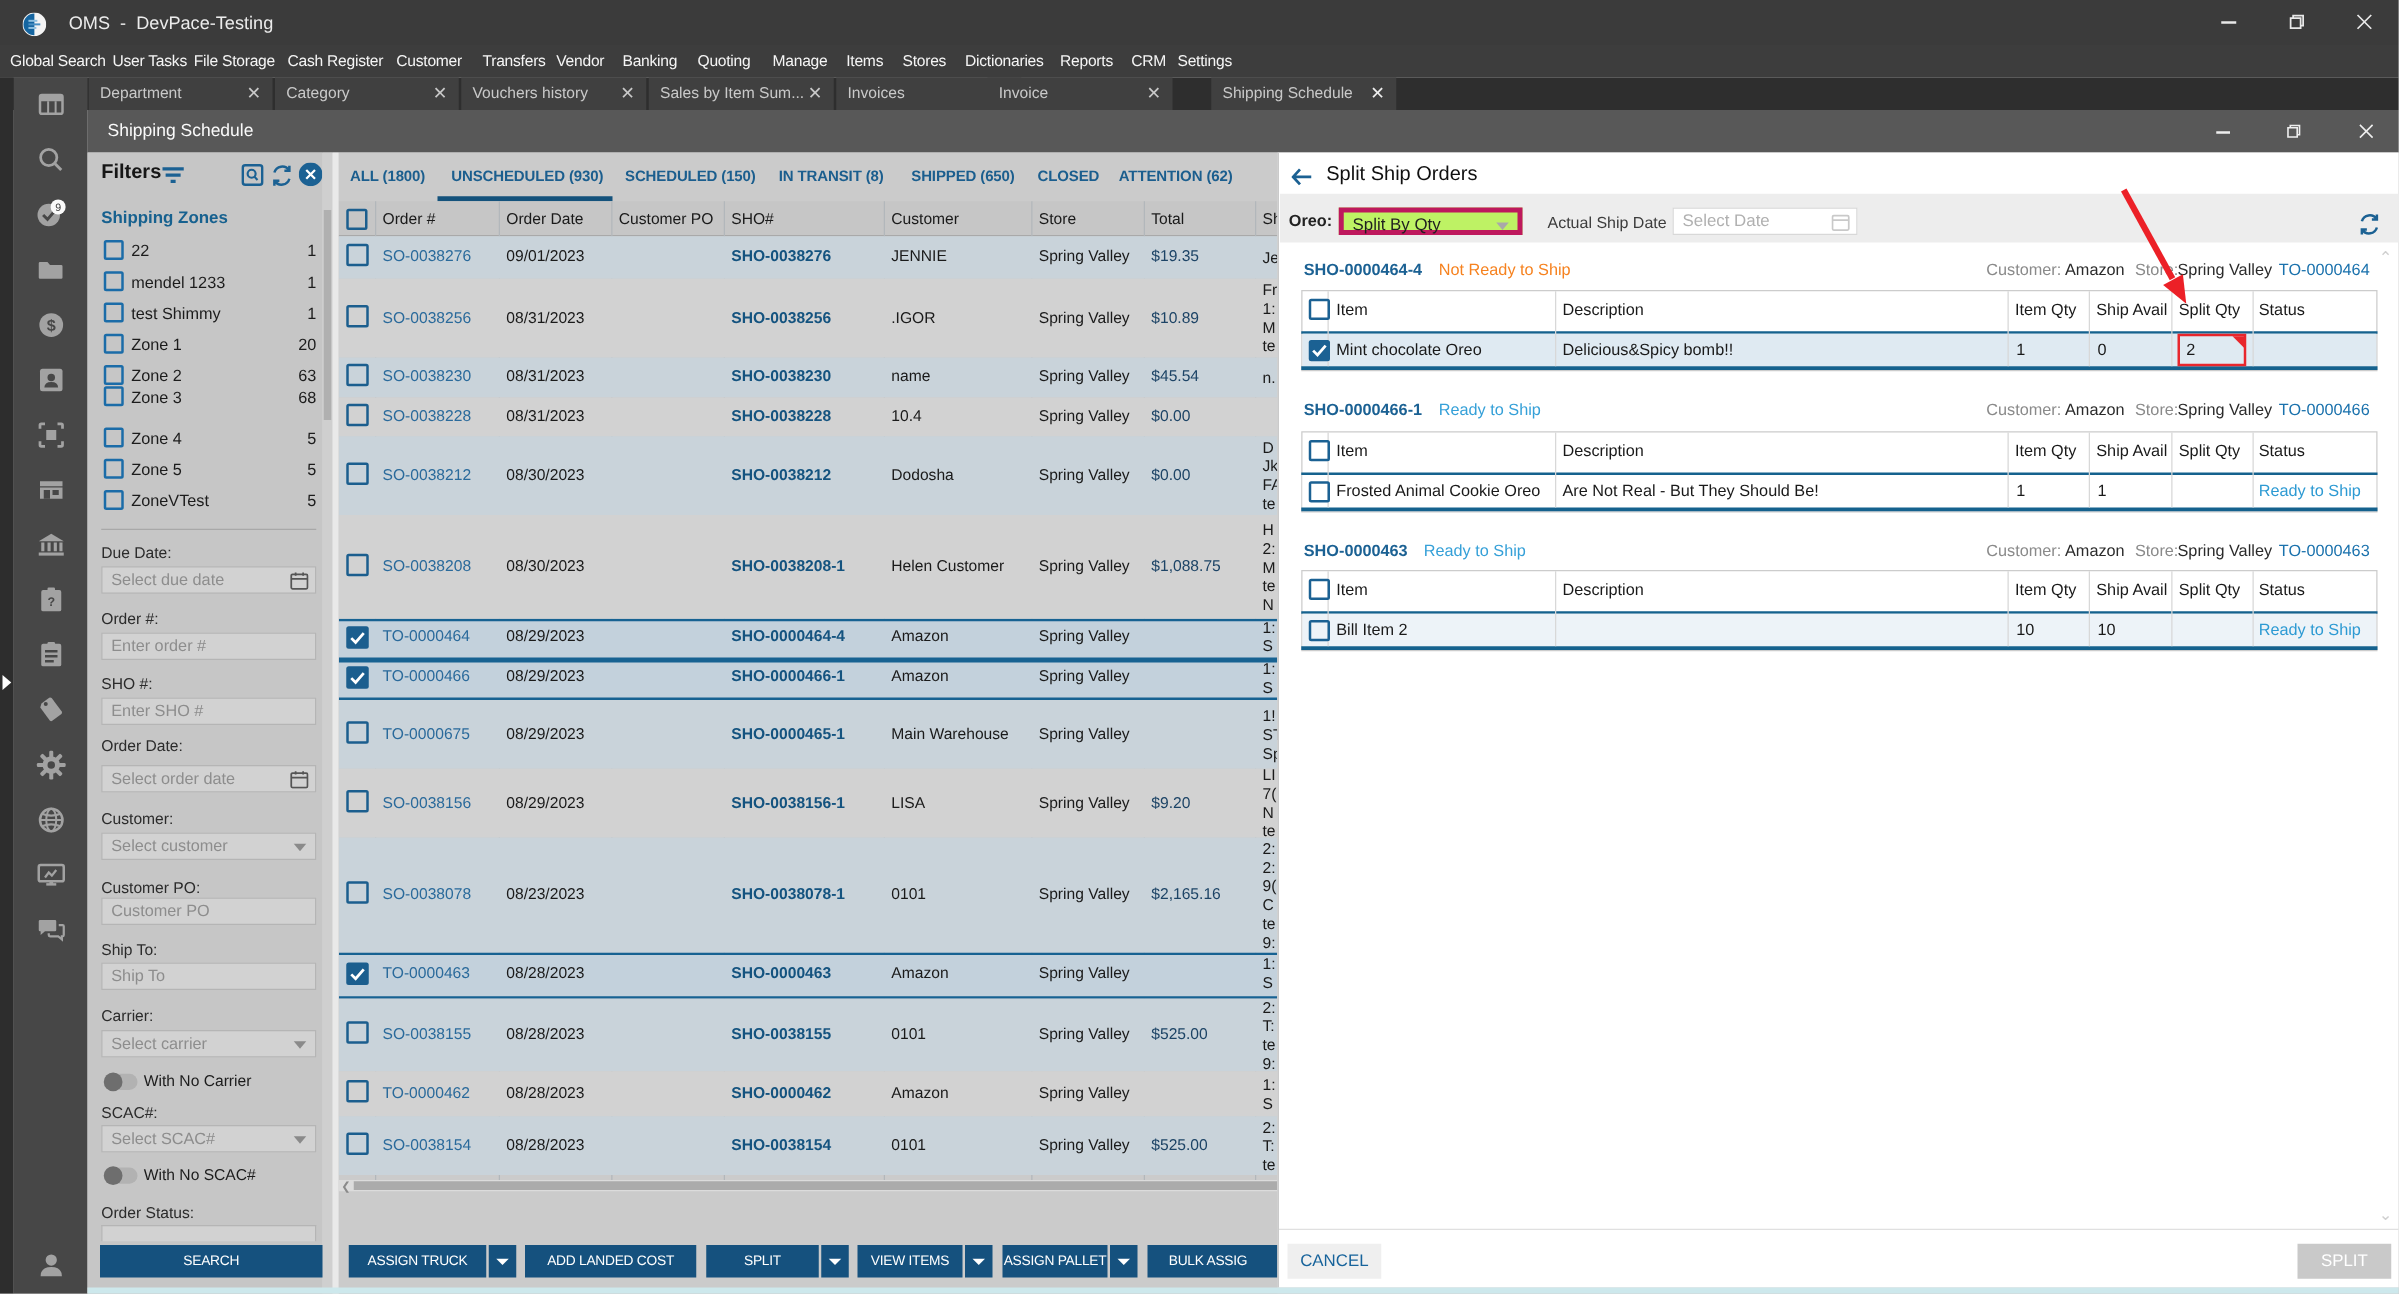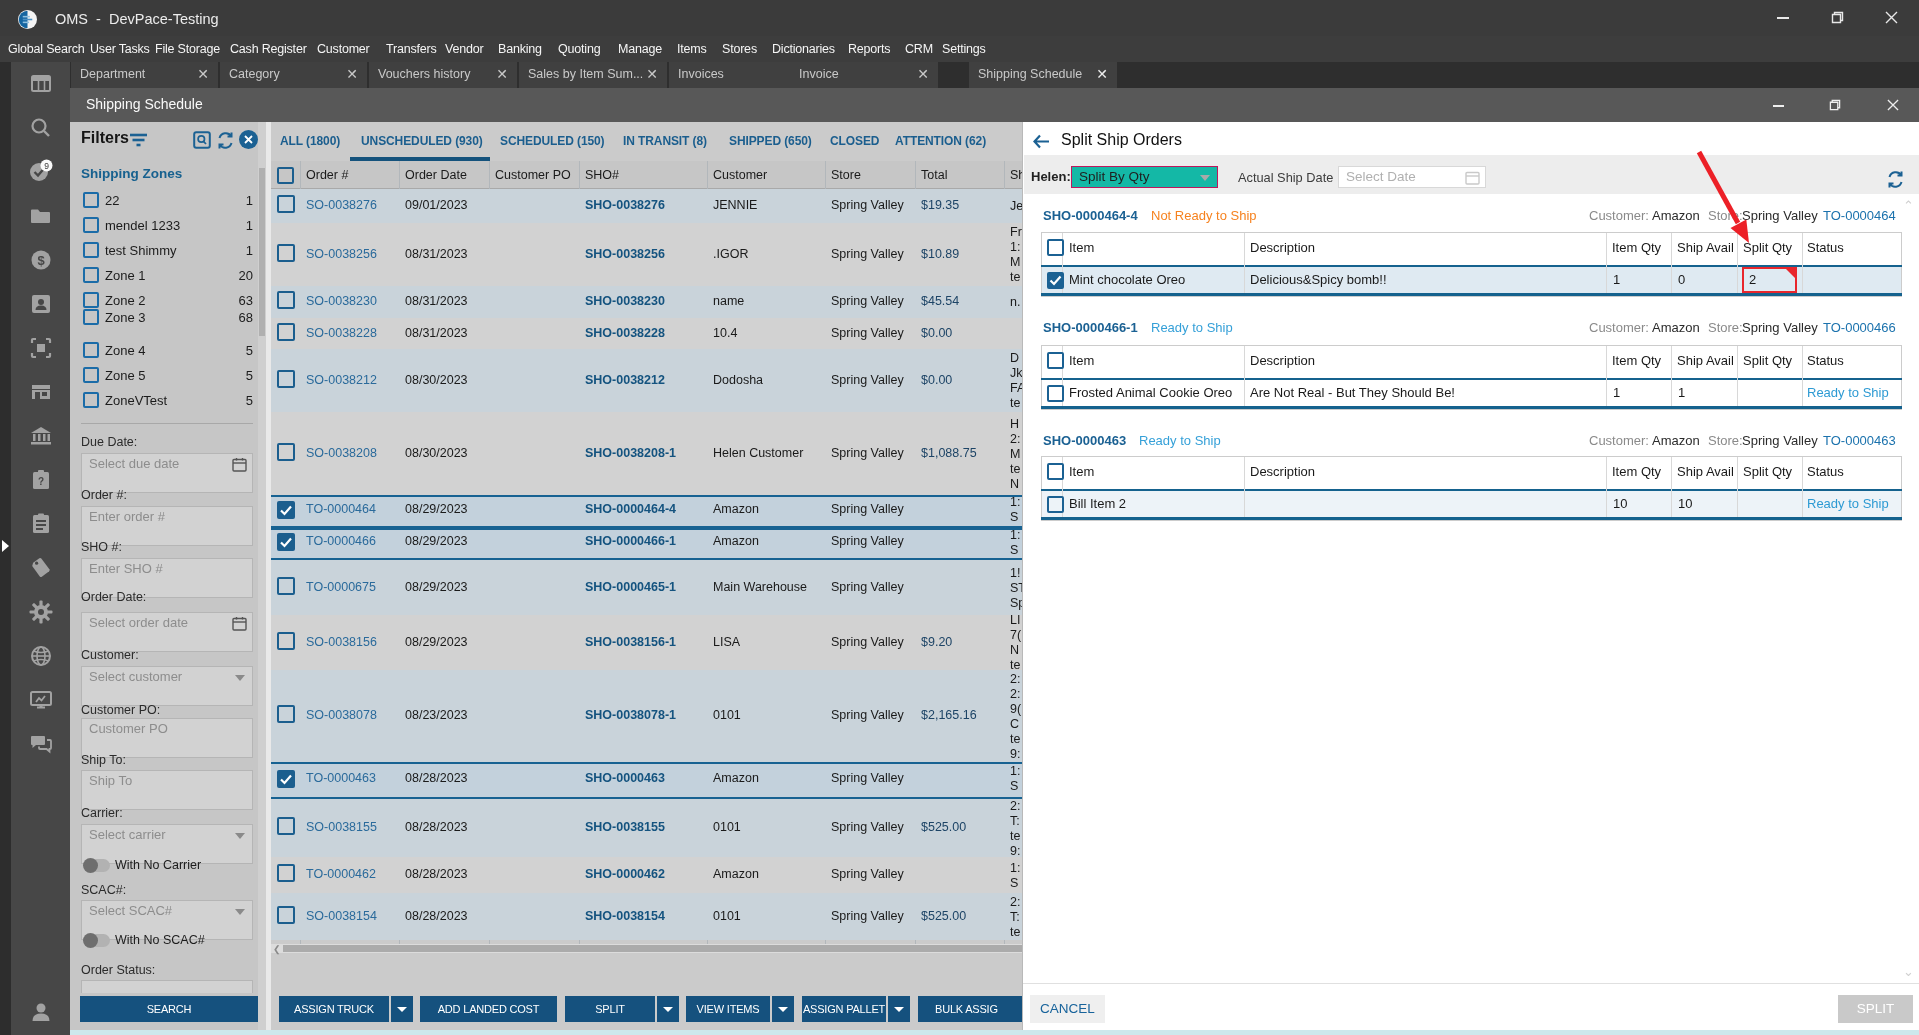--- a/index.html
+++ b/index.html
@@ -16,21 +16,21 @@
 .dtab .x { position:absolute; right:9px; top:5px; font-size:14px; line-height:15px; }
 #winheader { left:70px; top:88px; width:1849px; height:34px; background:#585858; }
 #winheader .ttl { position:absolute; left:16px; top:8px; font-size:14px; color:#fafafa; }
 .winctl { position:absolute; }
 #leftstrip { left:0; top:62px; width:11px; height:973px; background:#2d2d2d; }
 #sidebar { left:11px; top:62px; width:59px; height:973px; background:#474747; }
 #filters { left:70px; top:122px; width:188px; height:913px; background:#c6c6c6; overflow:hidden; }
 #fscroll { left:258px; top:122px; width:8px; height:913px; background:#cfcfcf; }
 #whitegap { left:266px; top:122px; width:5px; height:913px; background:#e9e9e9; }
 .flabel { position:absolute; left:11px; font-size:12.5px; color:#2b2b2b; }
-.finput { position:absolute; left:11px; width:172px; height:40px; background:#d2d2d2; border:1px solid #b5b5b5; font-size:13px; color:#8d8d8d; line-height:20px; padding-left:7px; white-space:nowrap; overflow:hidden; }
+.finput { position:absolute; left:11px; width:172px; height:22px; background:#d2d2d2; border:1px solid #b5b5b5; font-size:13px; color:#8d8d8d; line-height:20px; padding-left:7px; white-space:nowrap; overflow:hidden; }
 .fzrow { position:absolute; left:11px; width:172px; height:25px;text-align:center; }
 .fzrow .cb { position:absolute; left:2px; top:3px; width:16px; height:16px; border:2px solid #1b6ca8; border-radius:2px; }
 .fzrow .zl { position:absolute; left:24px; top:4px; font-size:13px; color:#1c1c1c; white-space:nowrap; }
 .fzrow .zc { position:absolute; right:0px; top:4px; font-size:13px; color:#1c1c1c; }
 .ddarr { position:absolute; right:7px; top:8px; width:0; height:0; border-left:5px solid transparent; border-right:5px solid transparent; border-top:6px solid #8a8a8a; }
 .toggle { position:absolute; left:14px; width:26px; height:13px; background:#b2b2b2; border-radius:7px; }
 .toggle .knob { position:absolute; left:-1px; top:-1px; width:15px; height:15px; background:#6e6e6e; border-radius:50%; }
 .tlabel { position:absolute; left:45px; font-size:12.5px; color:#1c1c1c; }
 #mainarea { left:271px; top:122px; width:751px; height:913px; background:#cbcbcb; overflow:hidden; }
 .ltab { position:absolute; top:12px; font-size:12px; font-weight:bold; letter-spacing:-0.1px; color:#1b5e8e; white-space:nowrap; }
@@ -592,22 +592,22 @@
   </div>
 <div class="bdd" style="left:888px">
     <b></b>
   </div>
 <div class="abs" id="overlay">
   <svg class="ov" style="left:10px;top:12px" width="17" height="15" viewBox="0 0 17 15">
       <path d="M7 1.5 L1.5 7.5 L7 13.5 M1.5 7.5 H16" stroke="#1b6193" stroke-width="2.2" fill="none"></path>
     </svg>
   <div class="ov" style="left:38px;top:9px;font-size:16px;font-weight:normal;color:#111">Split Ship Orders</div>
   <div class="ov" style="left:1px;top:33px;width:896px;height:39px;background:#ededed"></div>
-  <div class="ov" style="left:8px;top:47px;font-size:13px;font-weight:600;color:#222">Helen:</div>
-  <div class="ov" style="left:48px;top:44px;width:147px;height:22px;background:#14b8a6;border:1px solid #be185d;font-size:13.5px;color:#1f1f1f;line-height:20px;padding-left:7px">Split By Qty<div class="ddarr" style="top:8px;border-top-color:#a9a9a9"></div></div>
+  <div class="ov" style="left:8px;top:47px;font-size:13px;font-weight:600;color:#222">Oreo:</div>
+  <div class="ov" style="left:48px;top:44px;width:147px;height:22px;background:#bef264;border:4px solid #be185d;font-size:13.5px;color:#1f1f1f;line-height:20px;padding-left:7px">Split By Qty<div class="ddarr" style="top:8px;border-top-color:#a9a9a9"></div></div>
   <div class="ov" style="left:215px;top:48px;font-size:12.8px;color:#3c3c3c">Actual Ship Date</div>
   <div class="ov" style="left:315px;top:44px;width:148px;height:22px;background:#fff;border:1px solid #d8d8d8;font-size:13.5px;color:#b0b0b0;line-height:20px;padding-left:7px">Select Date<svg style="position:absolute;right:5px;top:3px" width="15" height="15" viewBox="0 0 15 15">
         <rect x="1" y="2.5" width="13" height="11.5" rx="1" fill="none" stroke="#c9c9c9" stroke-width="1.4"></rect>
         <line x1="1" y1="6" x2="14" y2="6" stroke="#c9c9c9" stroke-width="1.4"></line>
       </svg></div>
   <svg class="ov" style="left:863px;top:48px" width="19" height="19" viewBox="0 0 19 19">
       <path d="M3.5 7 A6.5 6.5 0 0 1 15.2 5.2 M15.5 1.5 V5.5 H11.5 M15.5 12 A6.5 6.5 0 0 1 3.8 13.8 M3.5 17.5 V13.5 H7.5" fill="none" stroke="#1b6193" stroke-width="2"></path>
     </svg>
   <div class="ghead blue" style="left:20px;top:86px;font-weight:bold">SHO-0000464-4</div>
   <div class="ghead orange" style="left:128px;top:86px">Not Ready to Ship</div>

